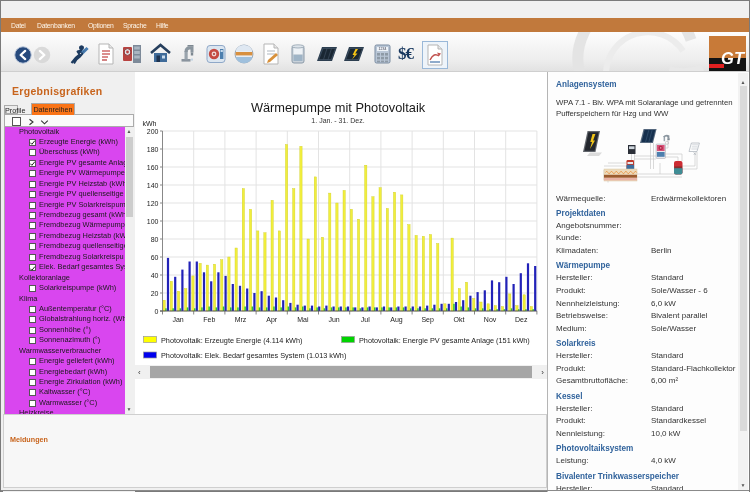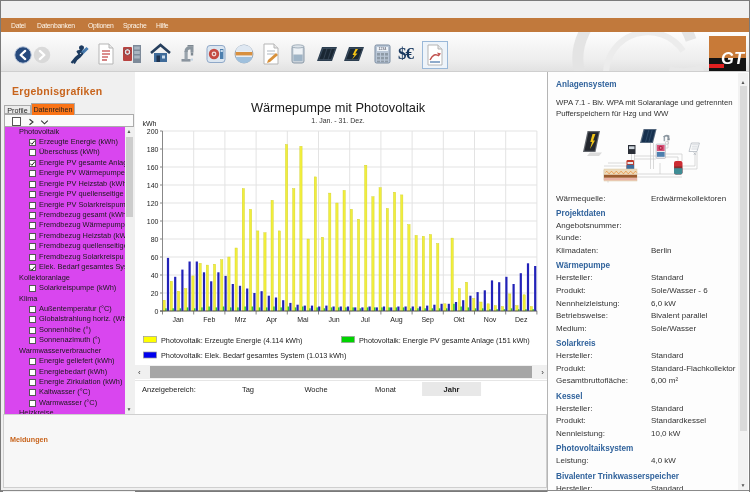--- a/index.html
+++ b/index.html
@@ -17,21 +17,21 @@
 .tbsel { position:absolute; top:9px; width:26px; height:28px; background:#eef4fa; border:1px solid #9ab8d8; padding:2px 2px; }
 #swirl { position:absolute; right:38px; top:0px; width:150px; height:39px; }
 #gtlogo { position:absolute; right:3px; top:35px; width:37px; height:35px; background:#c87a38; }
 #gtlogo .blk { position:absolute; left:0; bottom:0; width:100%; height:13px; background:#131313; }
 #gtlogo .red { position:absolute; left:0; bottom:3px; width:15px; height:4px; background:#e02020; }
 #gtlogo .gt { position:absolute; right:2px; bottom:3px; color:#fff; font-size:16.5px; font-weight:bold; font-style:italic; }
 
 #lp { position:absolute; left:2px; top:71px; width:132px; height:420px; background:#f0f0f0; }
 #lp h1 { position:absolute; left:9px; top:12.5px; font-size:10.5px; color:#c8641c; font-weight:bold; letter-spacing:0.3px; }
 .tab { position:absolute; font-size:7.2px; color:#222; border:1px solid #ababab; background:#ececec; text-align:center; z-index:1; }
-#tab1 { left:1px; top:32.6px; width:27px; height:9.9px; line-height:9.5px; }
+#tab1 { left:1px; top:32.6px; width:14px; height:9.9px; line-height:9.5px; }
 #tab2 { left:28px; top:30.8px; width:44px; height:12.2px; line-height:11.8px; background:#f97316; border-bottom:none; z-index:3;text-align:center; }
 #minitb { position:absolute; left:1px; top:41.5px; width:130px; height:13px; background:#fafafa; border:1px solid #ababab; z-index:2; }
 #tree { position:absolute; left:1px; top:54.5px; width:130px; height:288px; background:#d946ef; border:1px solid #ababab; border-top:none; overflow:hidden; }
 .trow { height:10.45px; font-size:7.4px; color:#1a1a1a; white-space:nowrap; position:relative; }
 .trow.parent { padding-left:14px; line-height:10.45px; }
 .cb { position:absolute; left:23.5px; top:2px; width:7px; height:7px; border:1px solid #555; background:#fff; }
 .clabel { position:absolute; left:34px; top:0; line-height:10.45px; }
 #treesb { position:absolute; right:1.5px; top:55px; width:9px; height:287px; background:#f0f0f0; }
 
 .sbarrow { position:absolute; width:9px; height:9px; font-size:5px; color:#555; text-align:center; line-height:9px; }
@@ -571,27 +571,20 @@
 <rect x="206.5" y="264.5" width="13" height="6" fill="#00d400" stroke="#999" stroke-width="0.7"></rect>
 <text x="224" y="270.5" font-size="7.3" fill="#222">Photovoltaik: Energie PV gesamte Anlage (151 kWh)</text>
 <rect x="8.5" y="280" width="13" height="6" fill="#0000ee" stroke="#999" stroke-width="0.7"></rect>
 <text x="26" y="286" font-size="7.3" fill="#222">Photovoltaik: Elek. Bedarf gesamtes System (1.013 kWh)</text>
 </svg>
     <div id="hscroll">
         <span class="lt">‹</span>
         <div class="thumb"></div>
         <span class="rt">›</span>
       </div>
-    <div class="ctlrow" style="top:307.5px">
-      <span class="lbl">Anzeigebereich:</span>
-      <span class="ctlopt" style="left:113px">Tag</span>
-      <span class="ctlopt" style="left:181px">Woche</span>
-      <span class="ctlopt" style="left:250.5px">Monat</span>
-      <span class="ctlsel" style="left:316.5px">Jahr</span>
-    </div>
   </div>
 
   <div id="msg">
       <span>Meldungen</span>
     </div>
 
   <div id="rp">
     <div class="inner">
       <div id="anlhdr">Anlagensystem</div>
       <div id="sysdesc">WPA 7.1 - Biv. WPA mit Solaranlage und getrennten Pufferspeichern für Hzg und WW</div>

